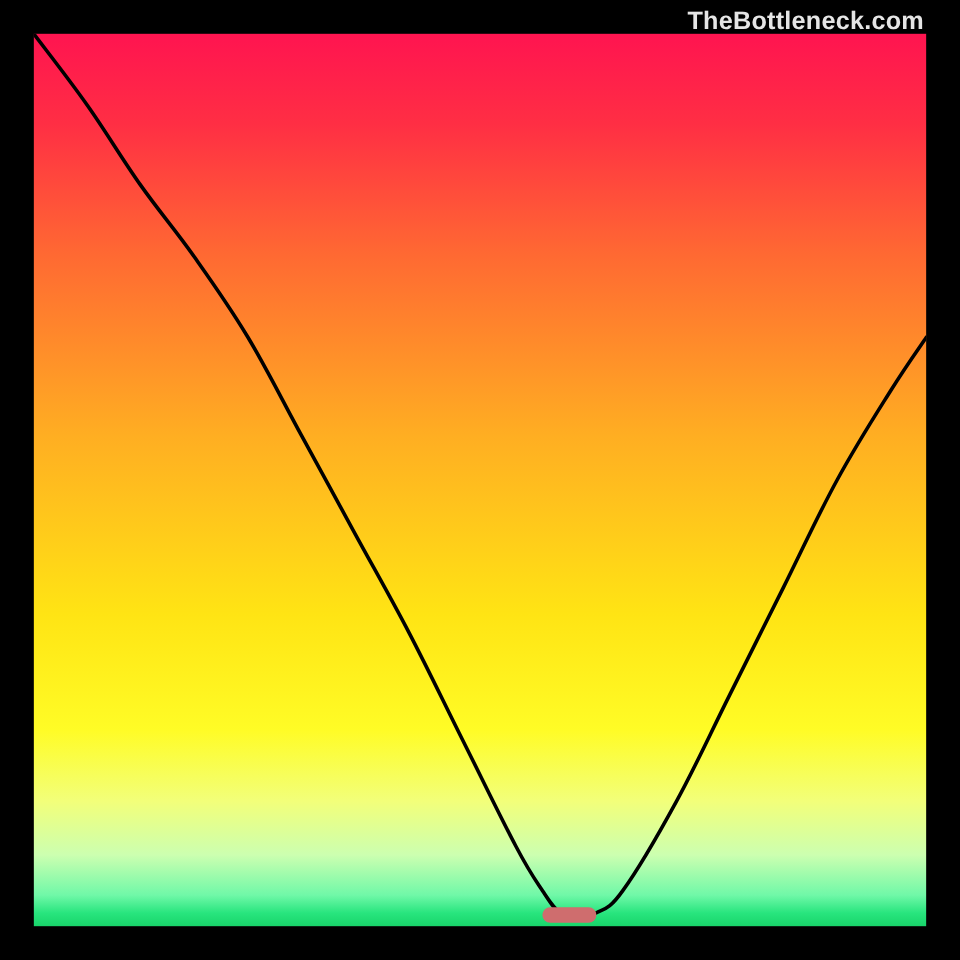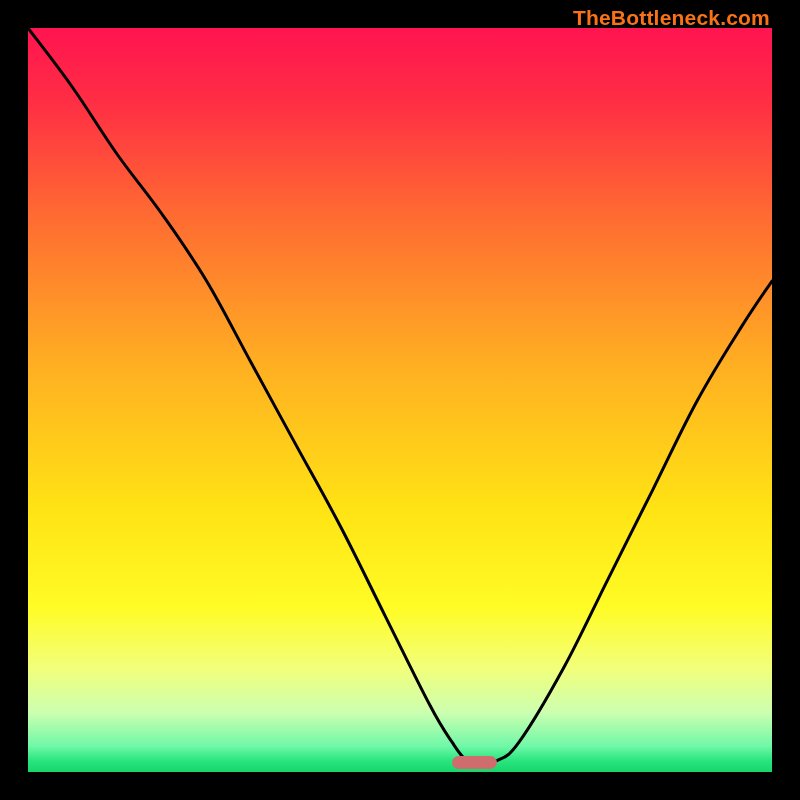--- a/index.html
+++ b/index.html
@@ -24,21 +24,21 @@
     width: 744px;
     height: 744px;
   }
   .watermark {
     position: absolute;
     top: 6px;
     right: 30px;
     font-family: Arial, Helvetica, sans-serif;
     font-size: 21px;
     font-weight: 600;
-    color: #f97316;
+    color: #e5e5e5;
     letter-spacing: 0.2px;
   }
   svg.curve {
     position: absolute;
     left: 0;
     top: 0;
   }
   .marker {
     position: absolute;
     background: #cf6d6e;

